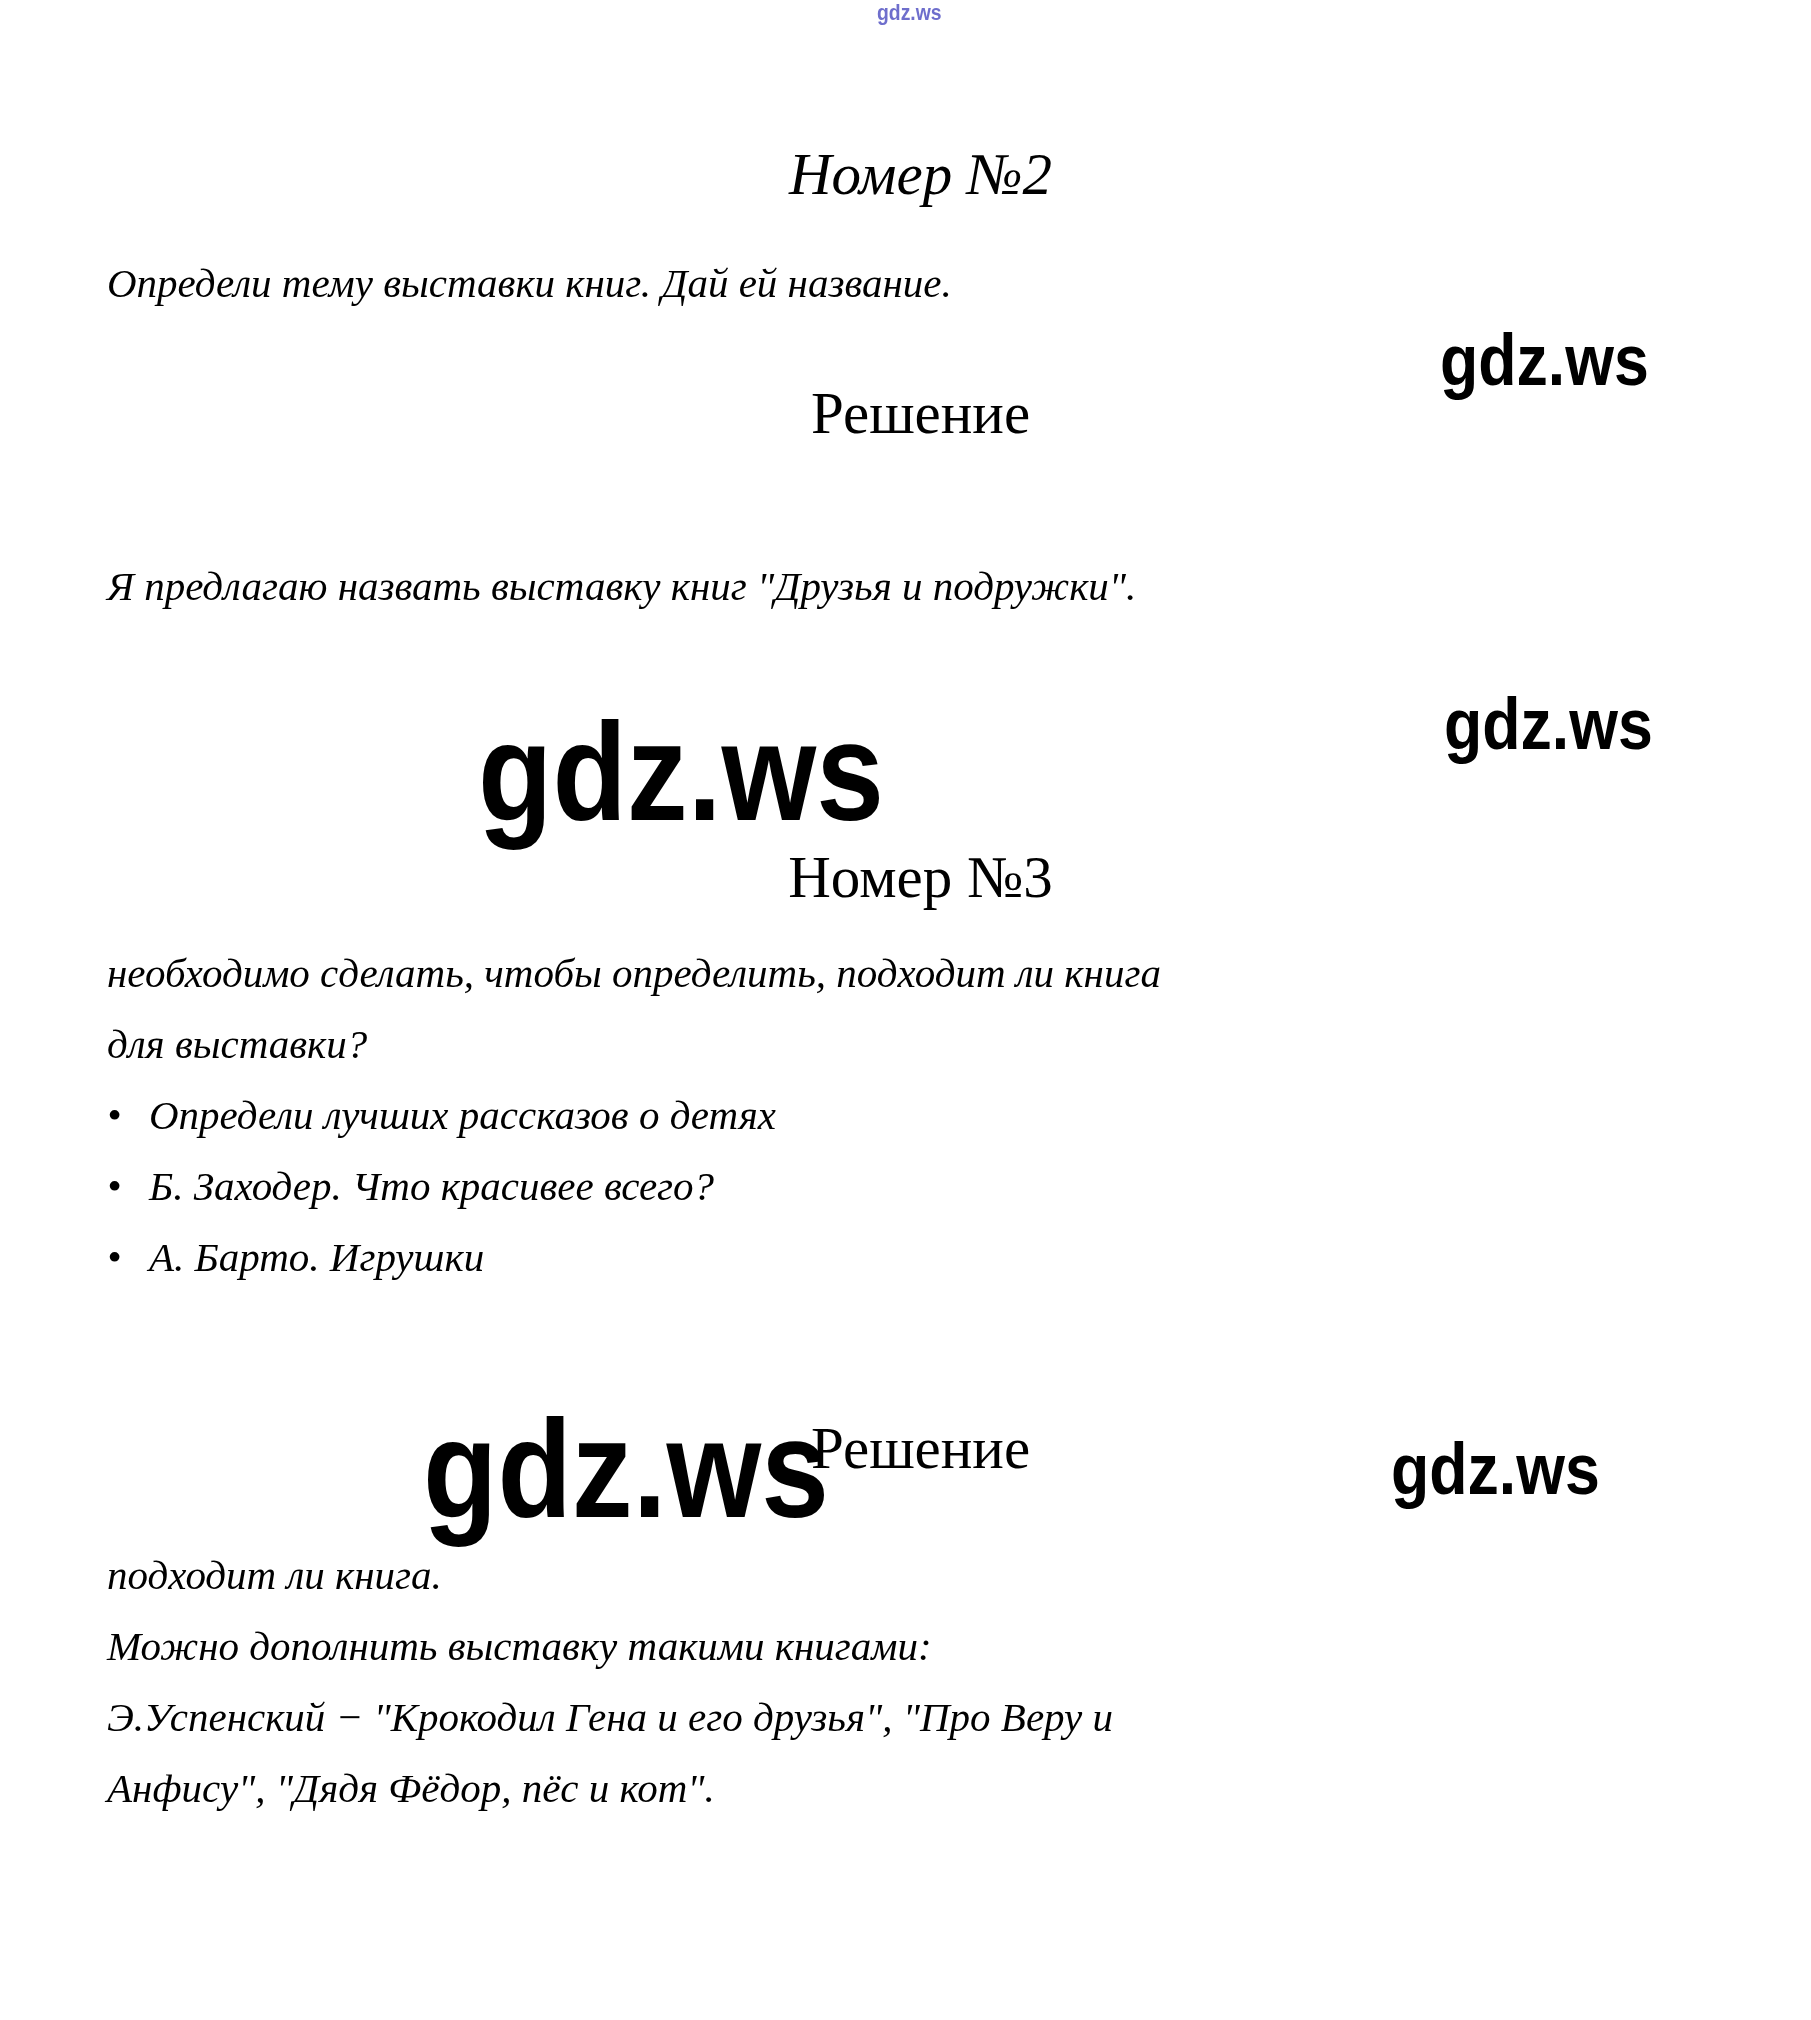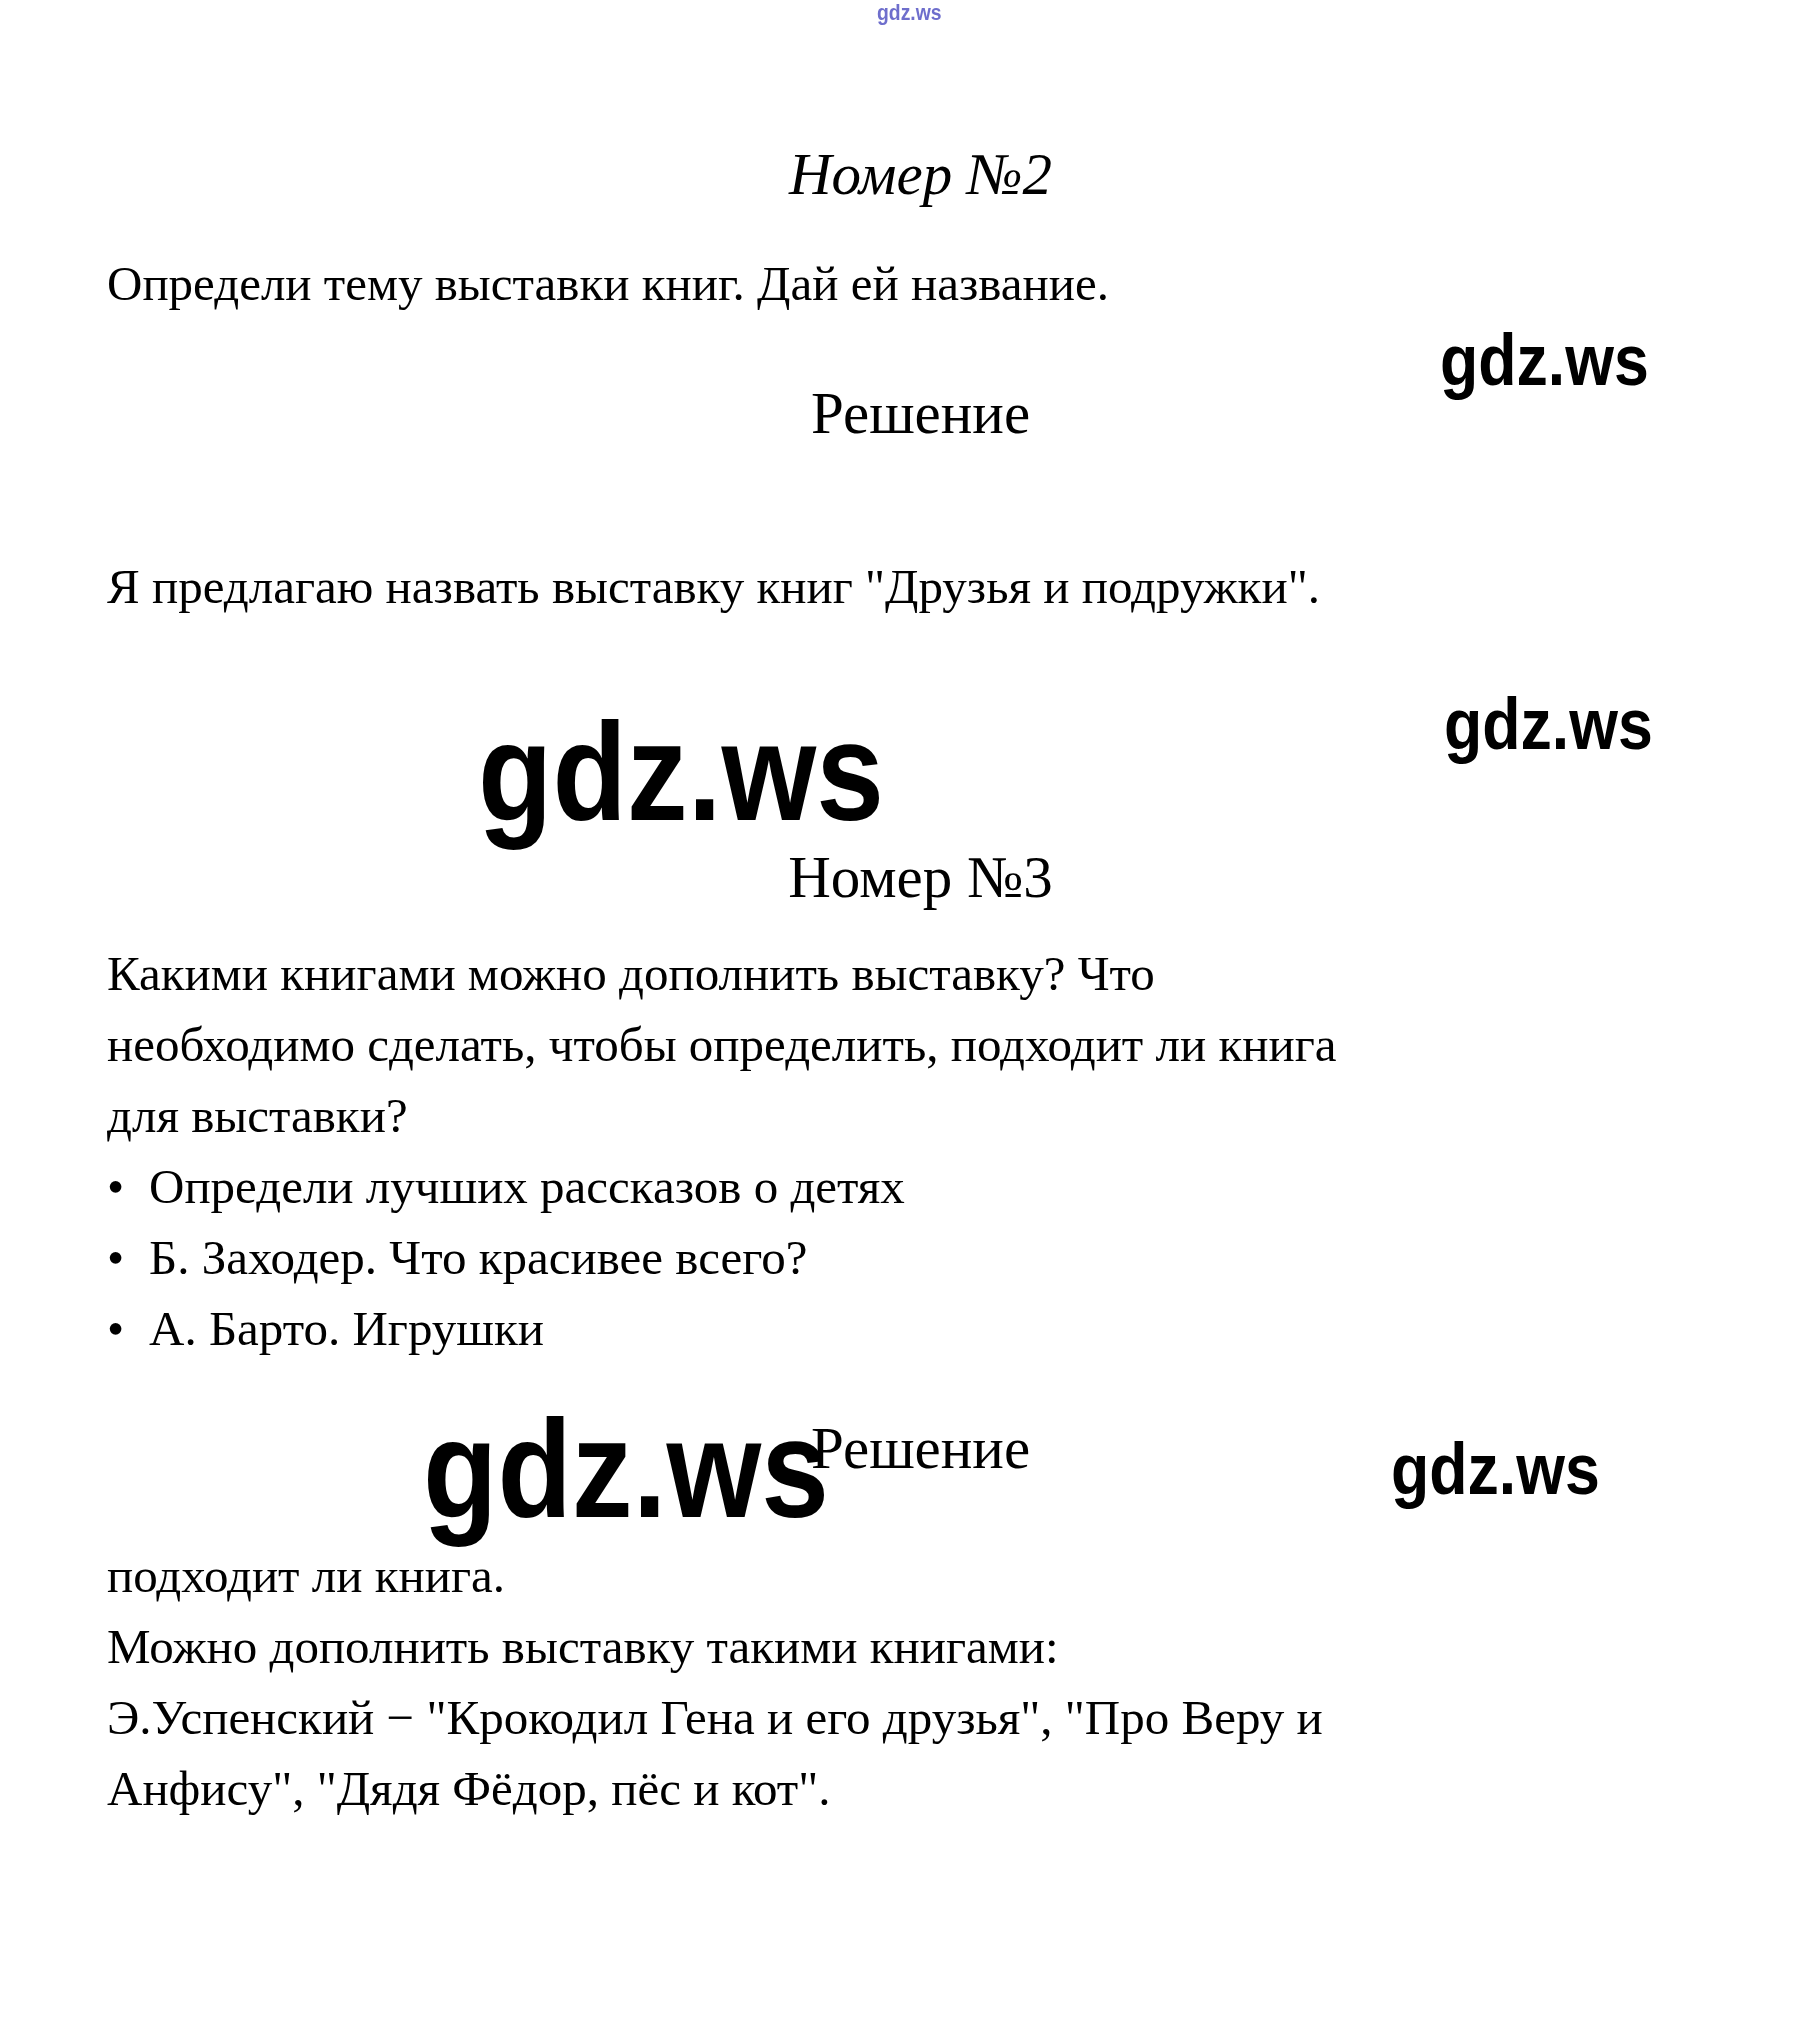--- a/index.html
+++ b/index.html
@@ -22,23 +22,24 @@
     text-align: center;
     font-size: 59px;
     line-height: 1;
     white-space: nowrap;
   }
 
   
   .para {
     position: absolute;
     left: 107px;
-    font-size: 49px;
+    font-size: 41px;
     line-height: 71px;
     white-space: nowrap;
+    font-style: italic;
   }
   .para .line { white-space: nowrap; }
 
   .bullet-dot {
     display: inline-block;
     width: 42px;
   }
 
   
   .wm {
@@ -102,21 +103,20 @@
 
   <div class="para a2">Я предлагаю назвать выставку книг "Друзья и подружки".</div>
 
   <div class="wm wm-big wm-big-1">gdz.ws</div>
 
   <div class="wm wm-side wm-side-2">gdz.ws</div>
 
   <div class="heading h-nomer3">Номер №3</div>
 
   <div class="para q3">
-    <div class="line">Какими книгами можно дополнить выставку? Что</div>
     <div class="line">необходимо сделать, чтобы определить, подходит ли книга</div>
     <div class="line">для выставки?</div>
     <div class="line"><span class="bullet-dot">•</span><span>Определи лучших рассказов о детях</span></div>
     <div class="line"><span class="bullet-dot">•</span><span>Б. Заходер. Что красивее всего?</span></div>
     <div class="line"><span class="bullet-dot">•</span><span>А. Барто. Игрушки</span></div>
   </div>
 
   <div class="wm wm-big wm-big-2">gdz.ws</div>
 
   <div class="heading h-resh2">Решение</div>

